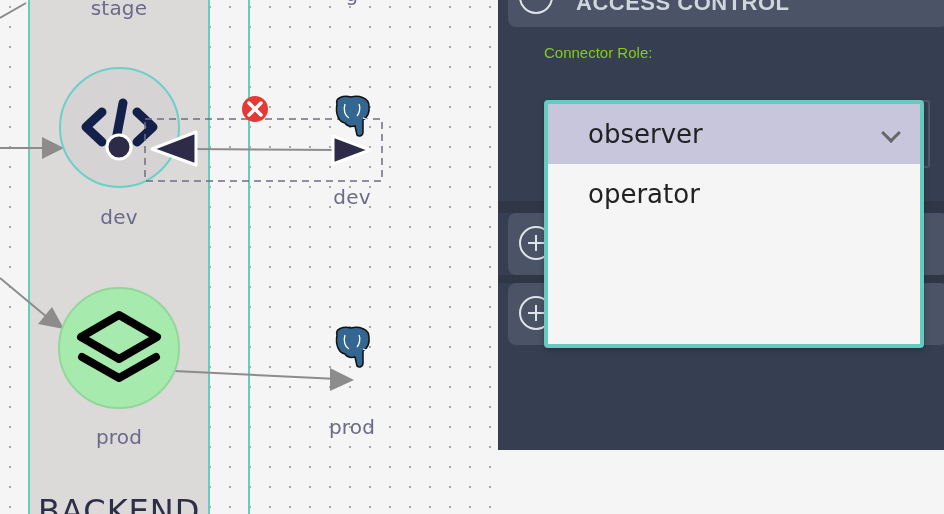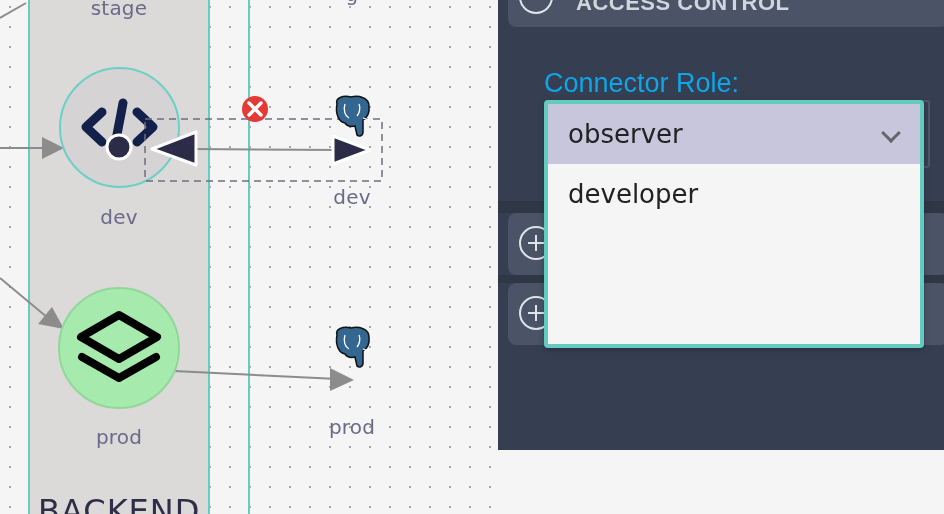--- a/index.html
+++ b/index.html
@@ -68,33 +68,33 @@
       border: 2px solid #dfe3ea;
     }
     .plus-icon::before, .plus-icon::after {
       content: ""; position: absolute; background: #dfe3ea;
     }
     .plus-icon::before { left: 7px; top: 14px; width: 16px; height: 2px; }
     .plus-icon::after { left: 14px; top: 7px; width: 2px; height: 16px; }
     .separator-dark { position: absolute; left: 0; width: 446px; height: 12px; background: #2f3747; }
 
     .field-label {
-      position: absolute; left: 46px; top: 68px; font-size: 27px; color: #0ea5e9; white-space: nowrap;
+      position: absolute; left: 46px; top: 44px; font-size: 15px; color: #84cc16; white-space: nowrap;
     }
     .select-shadow {
       position: absolute; left: 56px; top: 100px; width: 376px; height: 68px;
       border: 2px solid #4e5869; border-radius: 3px;
     }
     .dropdown {
       position: absolute; left: 46px; top: 100px; width: 380px; height: 248px;
       border: 4px solid #64cbc0; border-radius: 4px; background: #f5f5f5; overflow: hidden;
       box-shadow: 0 2px 6px rgba(0,0,0,0.25);
     }
     .dropdown .option {
-      height: 60px; line-height: 60px; padding-left: 20px; font-size: 26px; color: #222;
+      height: 60px; line-height: 60px; padding-left: 40px; font-size: 26px; color: #222;
       font-family: "DejaVu Sans", sans-serif;
     }
     .dropdown .option.selected { background: #c7c6dc; height: 60px; position: relative; }
     .chevron {
       position: absolute; right: 22px; top: 22px; width: 14px; height: 14px;
       border-right: 3px solid #666; border-bottom: 3px solid #666; transform: rotate(45deg);
     }
   </style>
 </head>
 <body>
@@ -188,16 +188,16 @@
   <div class="section section-plus" style="top:283px;">
     <div class="plus-icon"></div>
   </div>
 
   <div class="dropdown">
     <div class="option selected">
       <span>observer</span>
       <span class="chevron"></span>
     </div>
     <div class="option">
-      <span>developer</span>
+      <span>operator</span>
     </div>
   </div>
 </div>
 
 </body></html>

